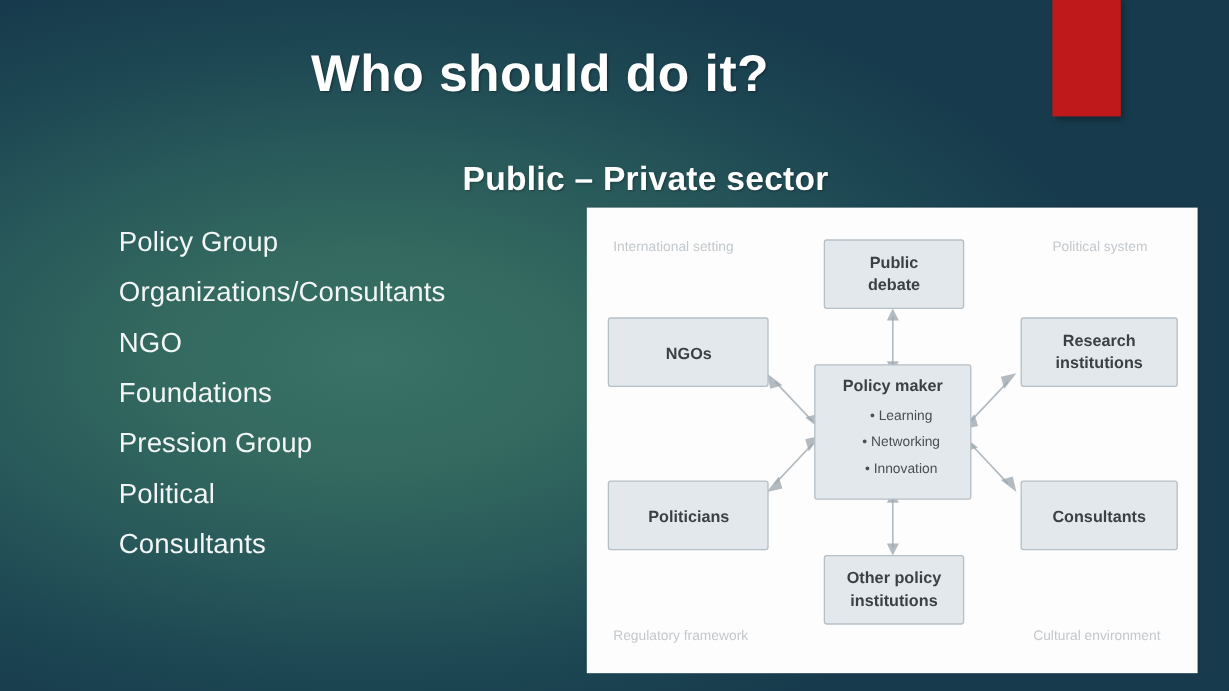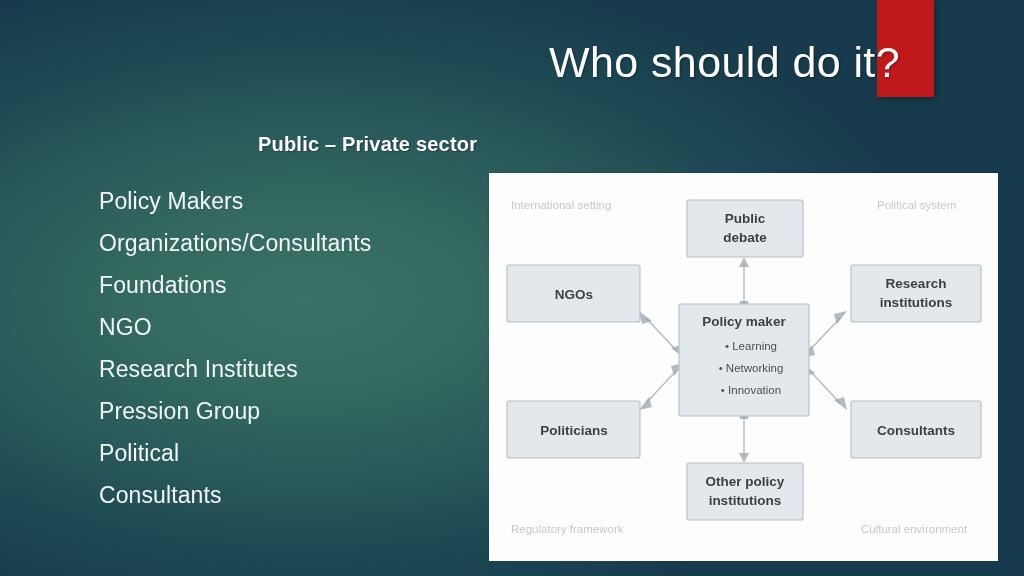--- a/index.html
+++ b/index.html
@@ -28,37 +28,37 @@
     background: #c0191b;
     box-shadow: 3px 3px 5px rgba(0,0,0,0.28);
   }
 
   
   .title {
     position: absolute;
     left: 0;
     top: 38px;
     width: 900px;
-    text-align: right;
+    text-align: center;
     color: #ffffff;
     font-size: 43px;
-    font-weight: normal;
+    font-weight: bold;
     letter-spacing: 0.4px;
     text-shadow: 1px 1px 2px rgba(0,0,0,0.35);
   }
 
   
   .subtitle {
     position: absolute;
     left: 258px;
     top: 133px;
     width: 560px;
-    text-align: left;
+    text-align: center;
     color: #ffffff;
-    font-size: 20px;
+    font-size: 28px;
     font-weight: bold;
     letter-spacing: 0.2px;
     text-shadow: 1px 1px 2px rgba(0,0,0,0.3);
   }
 
   
   .bullets {
     position: absolute;
     left: 99px;
     top: 180px;
@@ -131,25 +131,24 @@
 
 <div class="slide">
 
   <div class="accent-bar"></div>
 
   <div class="title">Who should do it?</div>
 
   <div class="subtitle">Public – Private sector</div>
 
   <ul class="bullets">
-    <li>Policy Makers</li>
+    <li>Policy Group</li>
     <li>Organizations/Consultants</li>
+    <li>NGO</li>
     <li>Foundations</li>
-    <li>NGO</li>
-    <li>Research Institutes</li>
     <li>Pression Group</li>
     <li>Political</li>
     <li>Consultants</li>
   </ul>
 
   <div class="diagram-panel">
     <svg class="diagram-svg" viewBox="0 0 509 388" xmlns="http://www.w3.org/2000/svg">
 
       <text class="corner-label" x="22" y="36">International setting</text>
       <text class="corner-label" x="388" y="36">Political system</text>

